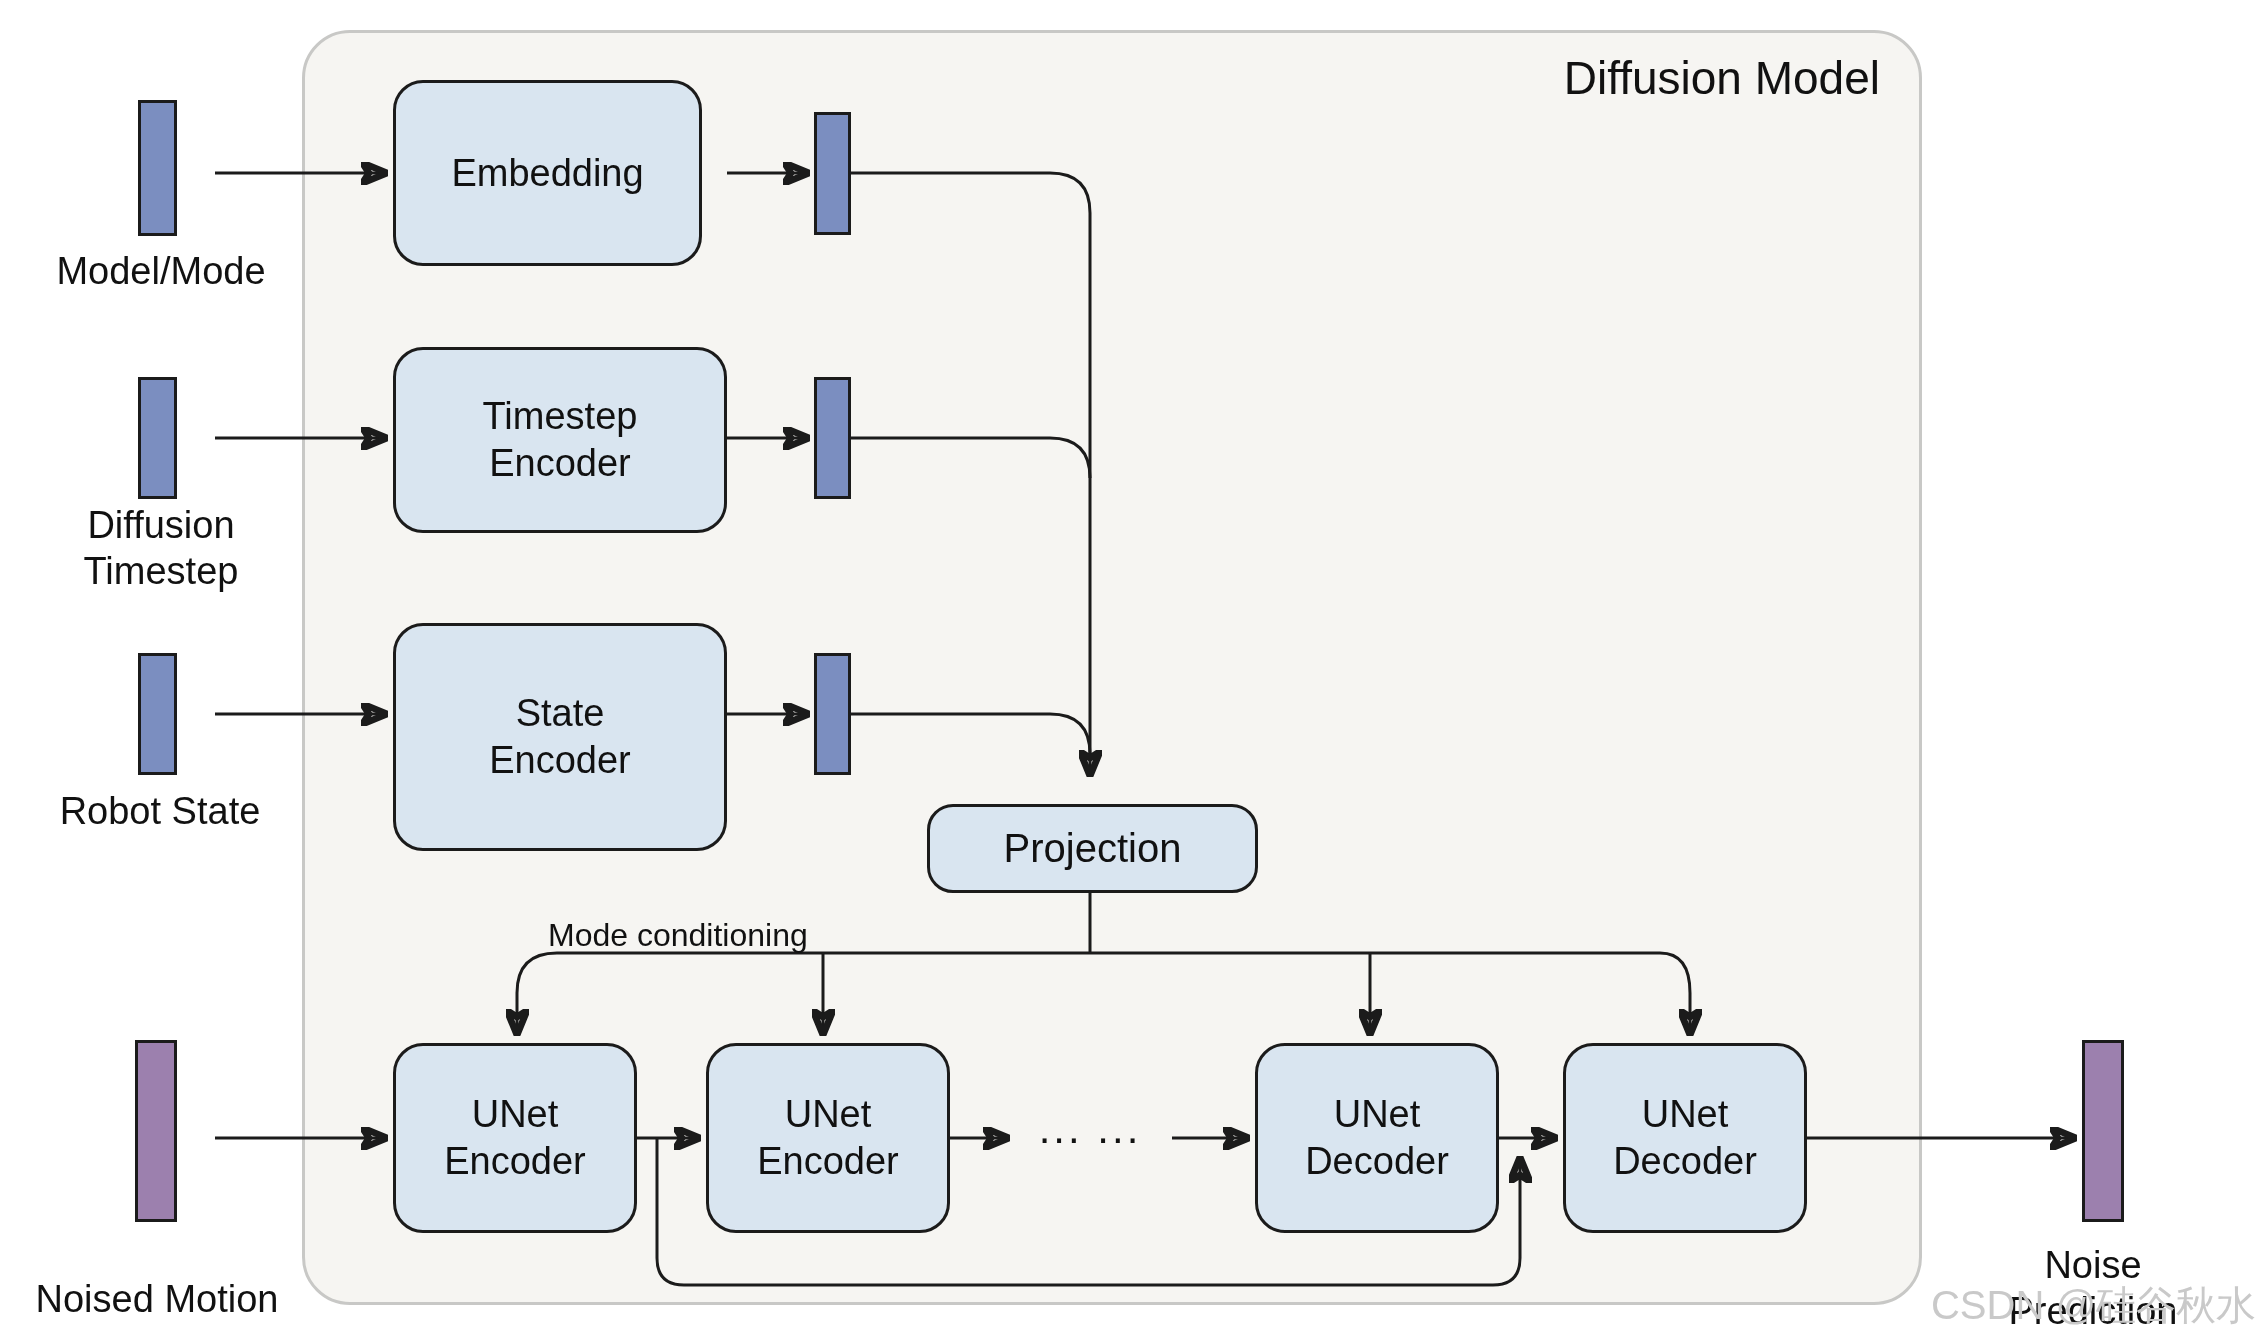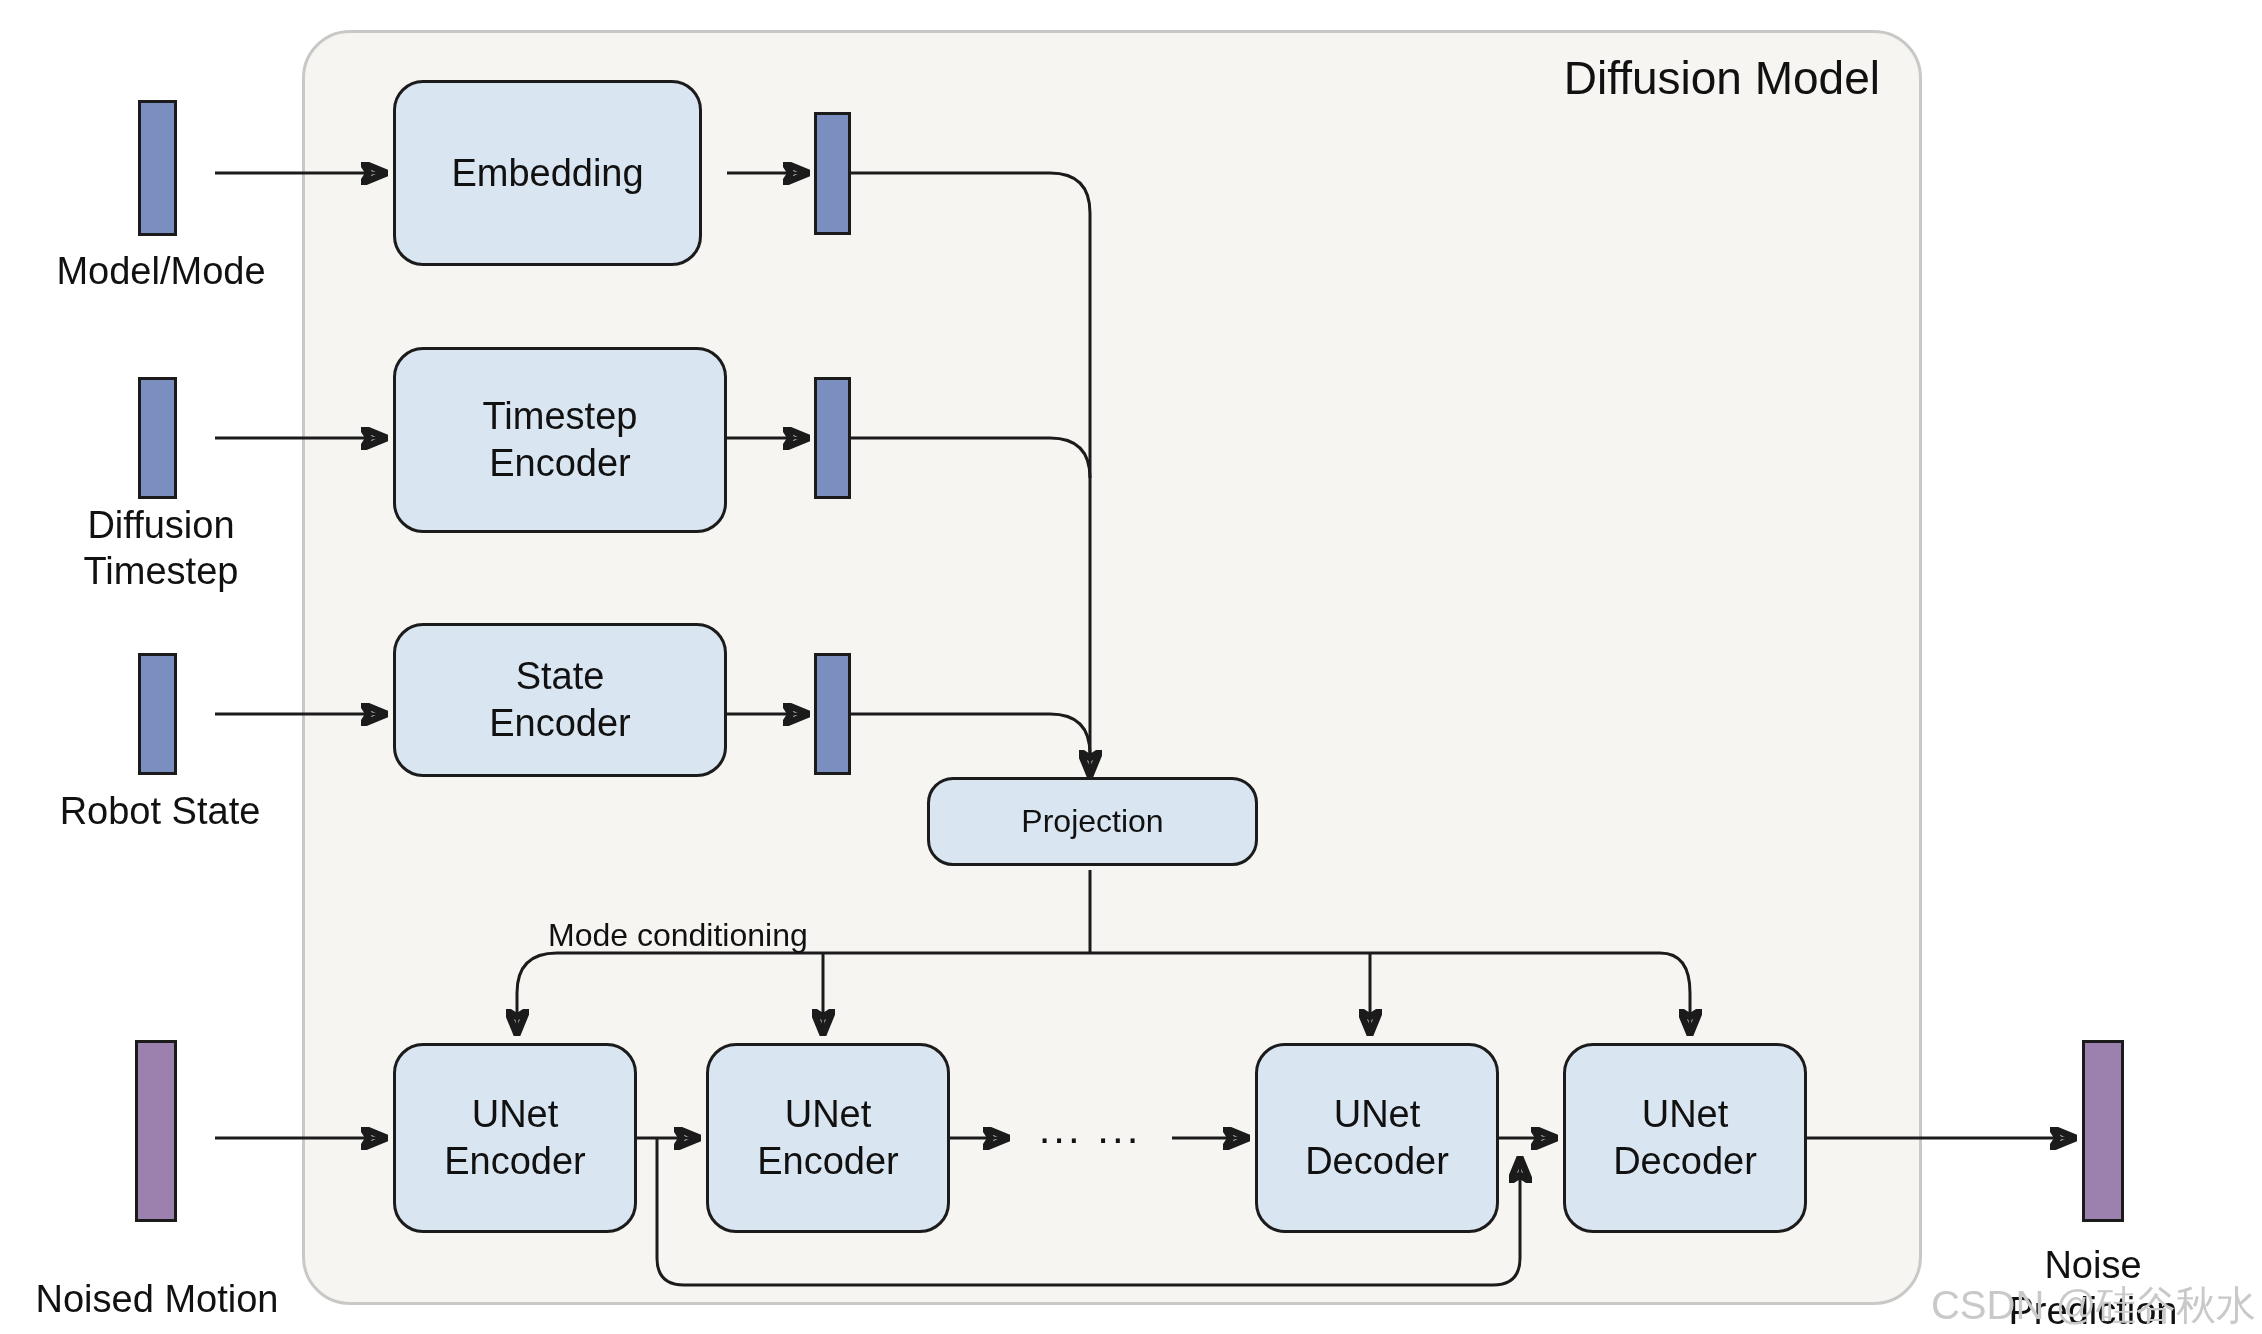--- a/index.html
+++ b/index.html
@@ -101,28 +101,28 @@
 <div class="bar blue" style="left:138px;top:377px;width:39px;height:122px;"></div>
 <div class="lbl" style="left:161px;top:502px;">Diffusion
 Timestep</div>
 
 <div class="bar blue" style="left:138px;top:653px;width:39px;height:122px;"></div>
 <div class="lbl" style="left:160px;top:788px;">Robot State</div>
 
 <div class="node" style="left:393px;top:80px;width:309px;height:186px;">Embedding</div>
 <div class="node" style="left:393px;top:347px;width:334px;height:186px;">Timestep
 Encoder</div>
-<div class="node" style="left:393px;top:623px;width:334px;height:154px;">State
+<div class="node" style="left:393px;top:623px;width:334px;height:228px;">State
 Encoder</div>
 
 <div class="bar blue" style="left:814px;top:112px;width:37px;height:123px;"></div>
 <div class="bar blue" style="left:814px;top:377px;width:37px;height:122px;"></div>
 <div class="bar blue" style="left:814px;top:653px;width:37px;height:122px;"></div>
 
-<div class="node small-r" style="left:927px;top:777px;width:331px;height:89px;font-size:32px;">Projection</div>
+<div class="node small-r" style="left:927px;top:804px;width:331px;height:89px;font-size:40px;">Projection</div>
 
 <div class="film-lbl">Mode conditioning</div>
 
 <div class="node" style="left:393px;top:1043px;width:244px;height:190px;">UNet
 Encoder</div>
 <div class="node" style="left:706px;top:1043px;width:244px;height:190px;">UNet
 Encoder</div>
 <div class="dots">... ...</div>
 <div class="node" style="left:1255px;top:1043px;width:244px;height:190px;">UNet
 Decoder</div>

